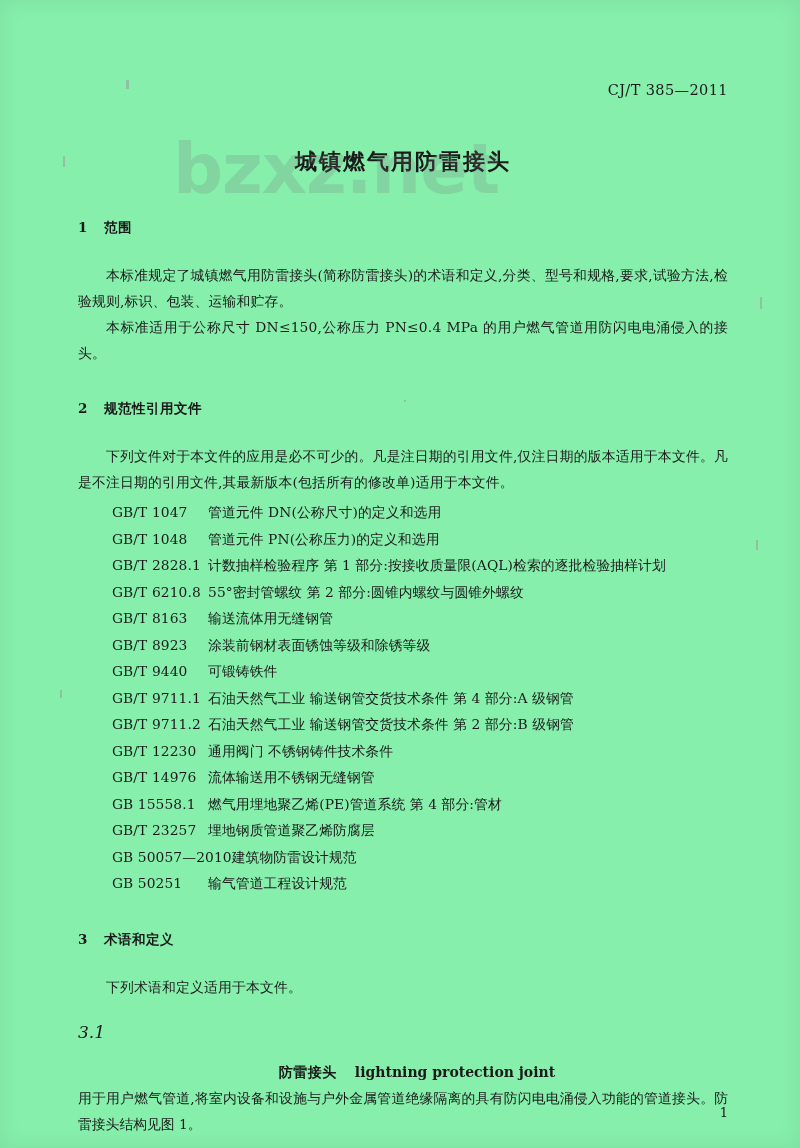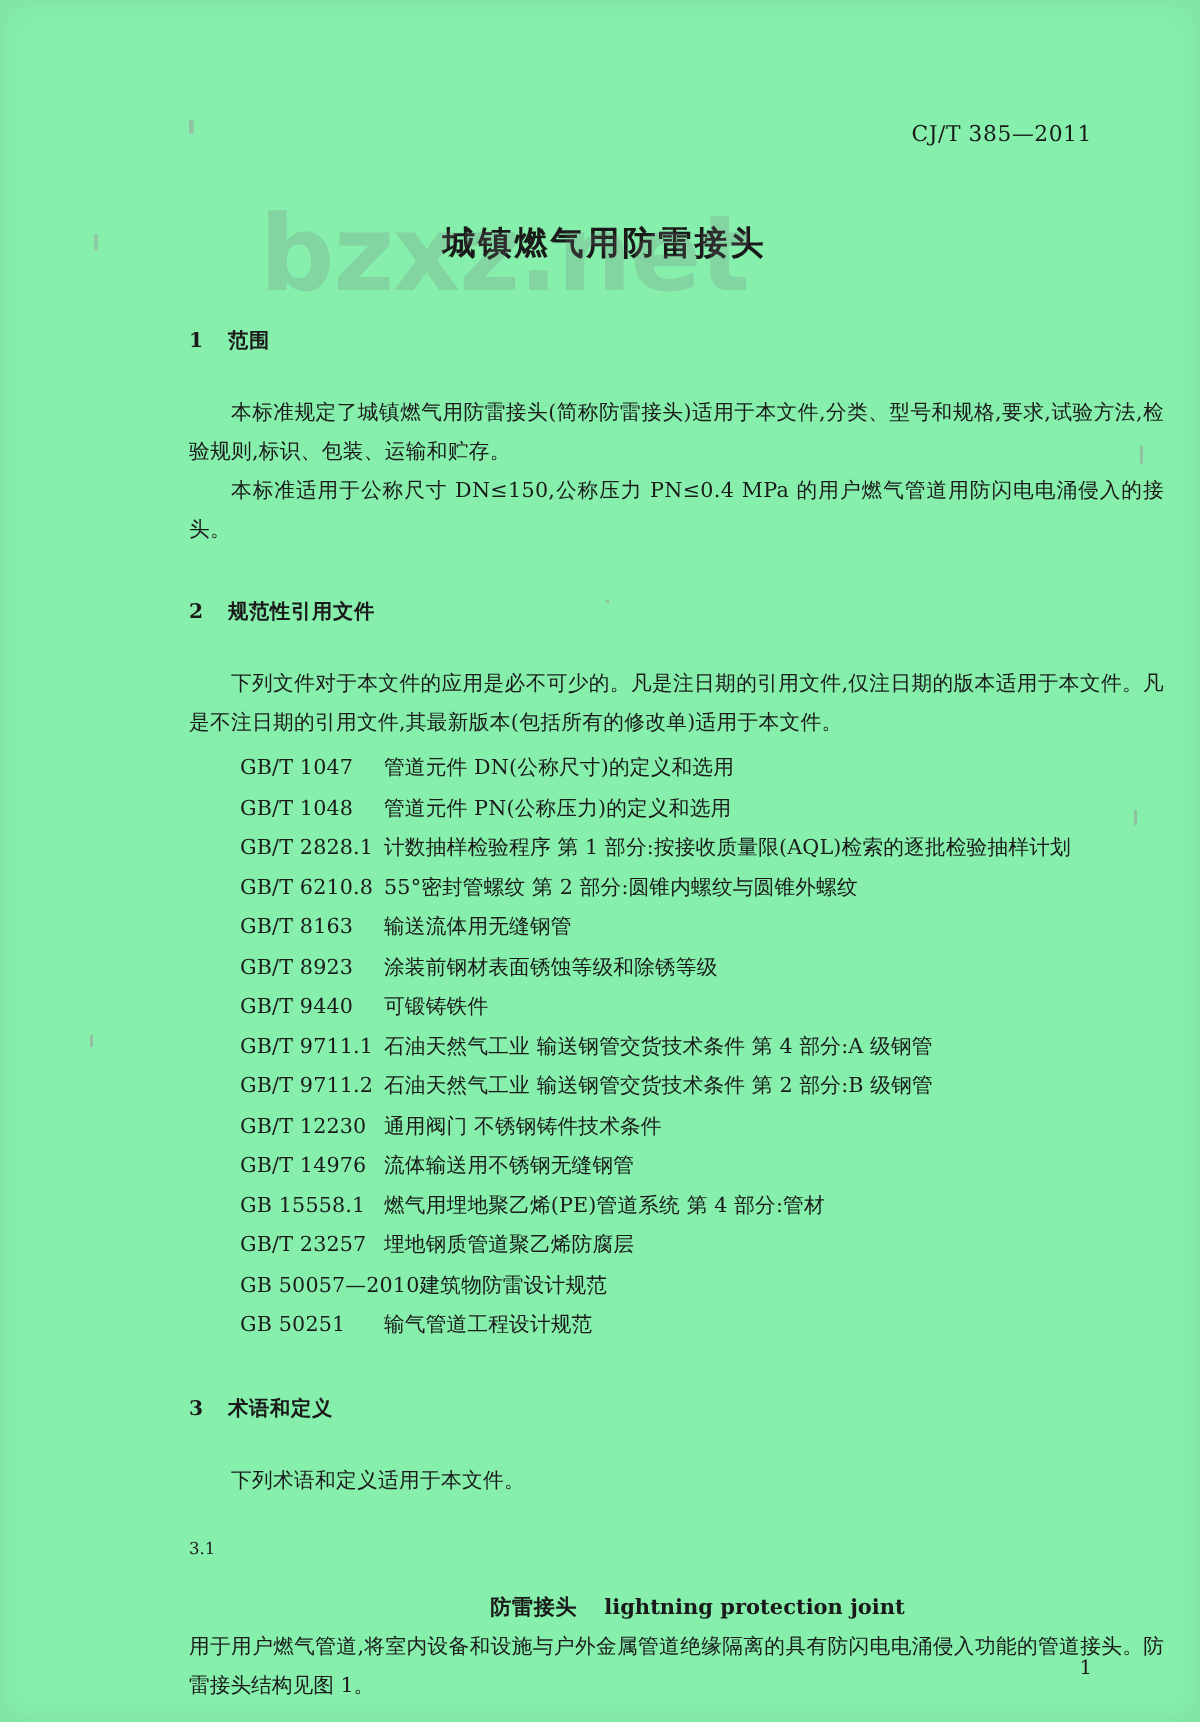--- a/index.html
+++ b/index.html
@@ -66,21 +66,20 @@
     pointer-events: none;
     user-select: none;
   }
   .body-area {
     position: absolute;
     left: 0;
     top: 215px;
     width: 650px;
     font-size: 13.5px;
     line-height: 25px;
-    margin-left: 48px;
   }
   .sect-head {
     margin: 0 0 0 0;
     font-size: 13.5px;
     font-weight: bold;
     letter-spacing: 0.5px;
   }
   .sect-head .num {
     display: inline-block;
     width: 26px;
@@ -110,22 +109,23 @@
   }
   .ref-list li .code {
     display: inline-block;
     min-width: 96px;
   }
   .ref-list li .t2 {
     display: inline-block;
     text-align: right;
   }
   .term-num {
-    font-size: 11px;
+    font-size: 17px;
     margin-top: 6px;
+    font-style: italic;
   }
   .term-line {
     padding-left: 28px;
     font-size: 14px;
     line-height: 26px;
     text-align: center;
   }
   .term-line .cn {
     font-weight: bold;
     letter-spacing: 0.5px;
@@ -175,21 +175,21 @@
     <div class="watermark">bzxz.net</div>
 
     <div class="doc-title">城镇燃气用防雷接头</div>
 
     <div class="body-area">
 
       <div class="sect-head">
         <span class="num">1</span><span>范围</span>
       </div>
       <div class="gap-m"></div>
-      <p class="para">本标准规定了城镇燃气用防雷接头(简称防雷接头)适用于本文件,分类、型号和规格,要求,试验方法,检验规则,标识、包装、运输和贮存。</p>
+      <p class="para">本标准规定了城镇燃气用防雷接头(简称防雷接头)的术语和定义,分类、型号和规格,要求,试验方法,检验规则,标识、包装、运输和贮存。</p>
       <p class="para">本标准适用于公称尺寸 DN≤150,公称压力 PN≤0.4 MPa 的用户燃气管道用防闪电电涌侵入的接头。</p>
 
       <div class="gap-l"></div>
 
       <div class="sect-head">
         <span class="num">2</span><span>规范性引用文件</span>
       </div>
       <div class="gap-m"></div>
       <p class="para">下列文件对于本文件的应用是必不可少的。凡是注日期的引用文件,仅注日期的版本适用于本文件。凡是不注日期的引用文件,其最新版本(包括所有的修改单)适用于本文件。</p>
 

